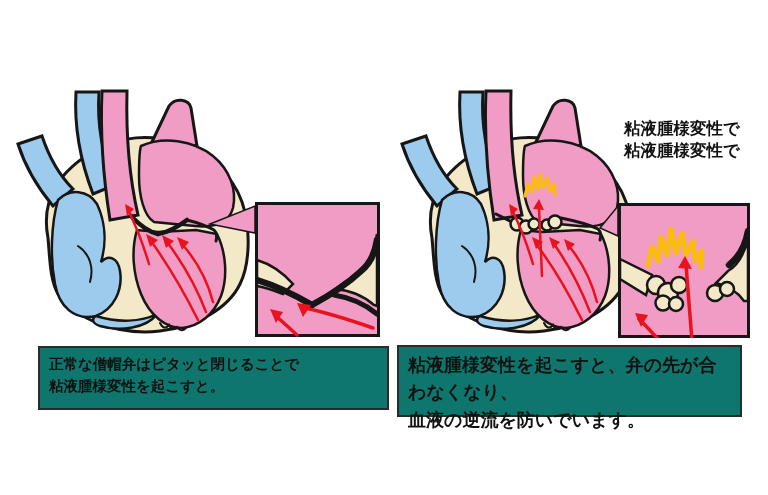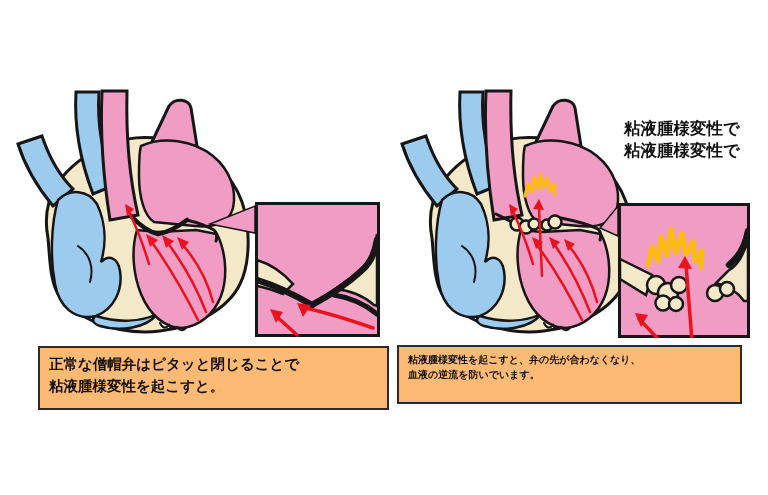--- a/index.html
+++ b/index.html
@@ -19,21 +19,21 @@
   .cloud{fill:var(--cream);stroke:var(--outline);stroke-width:2.5;}
   .redline{fill:none;stroke:var(--red);stroke-width:2.5;stroke-linecap:round;}
   .redthick{fill:none;stroke:var(--red);stroke-width:3.5;stroke-linecap:round;}
   .redfill{fill:var(--red);stroke:none;}
   .starline{fill:none;stroke:var(--yellow);stroke-width:3.2;stroke-linejoin:round;stroke-linecap:round;}
   .starbig{fill:none;stroke:var(--yellow);stroke-width:5;stroke-linejoin:round;stroke-linecap:round;}
   .wedge{stroke-width:1.5;}
   .inset-frame{fill:var(--pink);stroke:var(--outline);stroke-width:3;}
   
   .float-label{position:absolute;font-weight:bold;font-size:16.5px;line-height:1.32;color:#111;text-align:center;}
-  .caption{position:absolute;border:2px solid var(--caption_border);background:#fdba74;box-sizing:border-box;
+  .caption{position:absolute;border:2px solid var(--caption_border);background:#0f766e;box-sizing:border-box;
            font-weight:bold;font-size:14.5px;line-height:1.52;color:#111;padding:5px 9px;}
 </style>
 </head>
 <body>
 
 <div id="stage">
 
   <svg style="left:0px;top:78px;" width="384" height="270" viewBox="0 0 384 270">
     <g>
       <path class="cream line3" d="M48,160 C40,118 62,92 95,72 C120,58 152,56 177,65 C206,75 232,95 242,124 C251,150 250,186 240,206 C228,231 195,249 160,253 C118,258 75,241 58,216 C50,202 50,182 48,160 Z"></path>
@@ -149,18 +149,18 @@
       <path class="redthick" d="M40,136 Q30,125 21,116"></path>
       <polygon class="redfill" points="17,110 30,112 23,124"></polygon>
     </g>
   </svg>
 
   <div class="float-label" style="left:606px;top:118px;width:152px;">
     <div>粘液腫様変性で</div>
     <div>粘液腫様変性で</div>
   </div>
 
-  <div class="caption" style="left:397px;top:345px;width:345px;height:59px;font-size:10px;">
+  <div class="caption" style="left:397px;top:345px;width:345px;height:72px;font-size:18px;">
     <div>粘液腫様変性を起こすと、弁の先が合わなくなり、</div>
     <div>血液の逆流を防いでいます。</div>
   </div>
 
 </div>
 
 </body></html>

